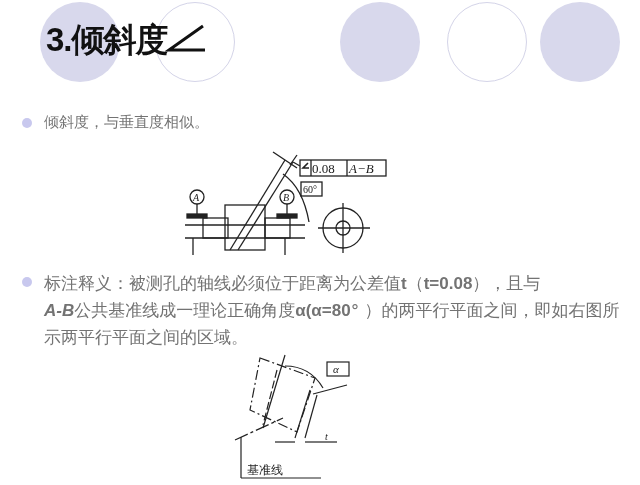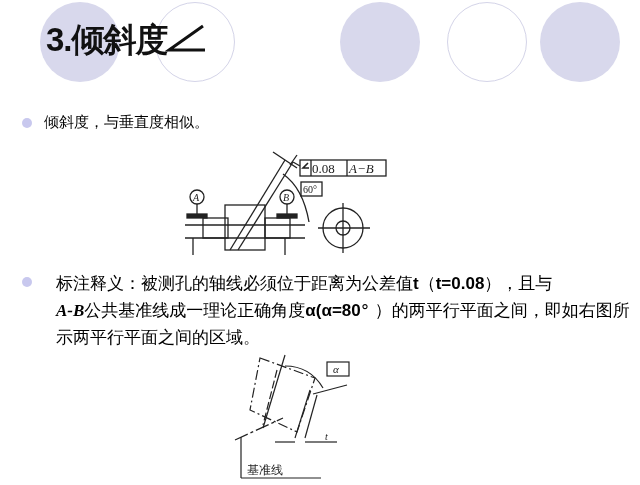--- a/index.html
+++ b/index.html
@@ -3,25 +3,25 @@
 <meta charset="utf-8">
 <style>
   html,body{margin:0;padding:0;}
   body{width:640px;height:485px;background:#ffffff;position:relative;overflow:hidden;font-family:"DejaVu Sans","Liberation Sans",sans-serif;}
   .circle{position:absolute;width:80px;height:80px;border-radius:50%;box-sizing:border-box;}
   .filled{background:#d8d8ec;}
   .outline{background:#ffffff;border:1.5px solid #d4d4e8;}
   .title{position:absolute;left:18px;top:18px;font-family:"Liberation Sans","DejaVu Sans",sans-serif;font-weight:bold;font-size:33px;color:#111;letter-spacing:-1px;z-index:2;margin-left:28px;}
   .angle-sym{position:absolute;left:165px;top:22px;z-index:2;}
   .bullet{position:absolute;width:10px;height:10px;border-radius:50%;background:#c8c8ee;}
-  .para{position:absolute;font-family:"DejaVu Serif","Liberation Serif",serif;color:#000000;}
+  .para{position:absolute;font-family:"DejaVu Serif","Liberation Serif",serif;color:#737373;}
   .p1{left:44px;top:113px;font-size:15px;}
-  .p2{left:56px;top:270px;font-size:17px;line-height:26px;width:580px;}
+  .p2{left:44px;top:270px;font-size:17px;line-height:26px;width:580px;}
   .b{font-family:"Liberation Sans",sans-serif;font-weight:bold;}
-  .bi{font-family:Liberation Serif, serif;font-weight:bold;font-style:italic;}
+  .bi{font-family:Liberation Sans, sans-serif;font-weight:bold;font-style:italic;}
   svg text{font-family:"Liberation Serif",serif;}
 </style>
 </head>
 <body>
 
 <div class="circle filled" style="left:40px;top:2px;"></div>
 <div class="circle outline" style="left:155px;top:2px;"></div>
 <div class="circle filled" style="left:340px;top:2px;"></div>
 <div class="circle outline" style="left:447px;top:2px;"></div>
 <div class="circle filled" style="left:540px;top:2px;"></div>

